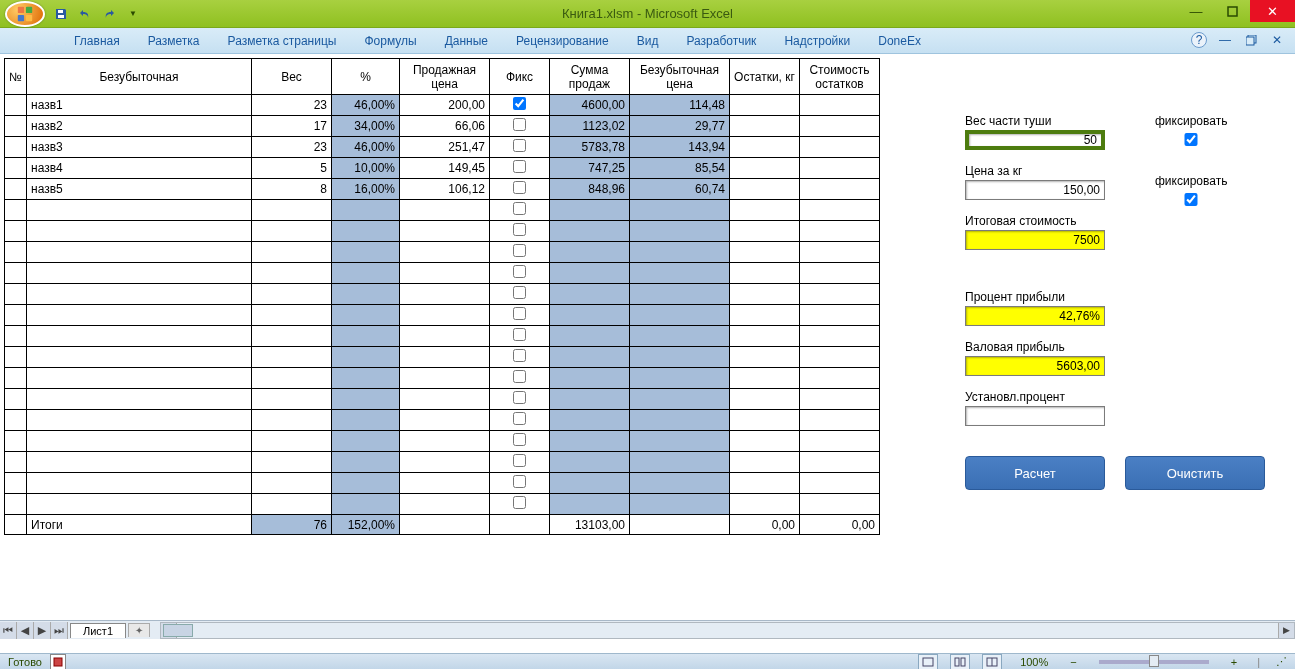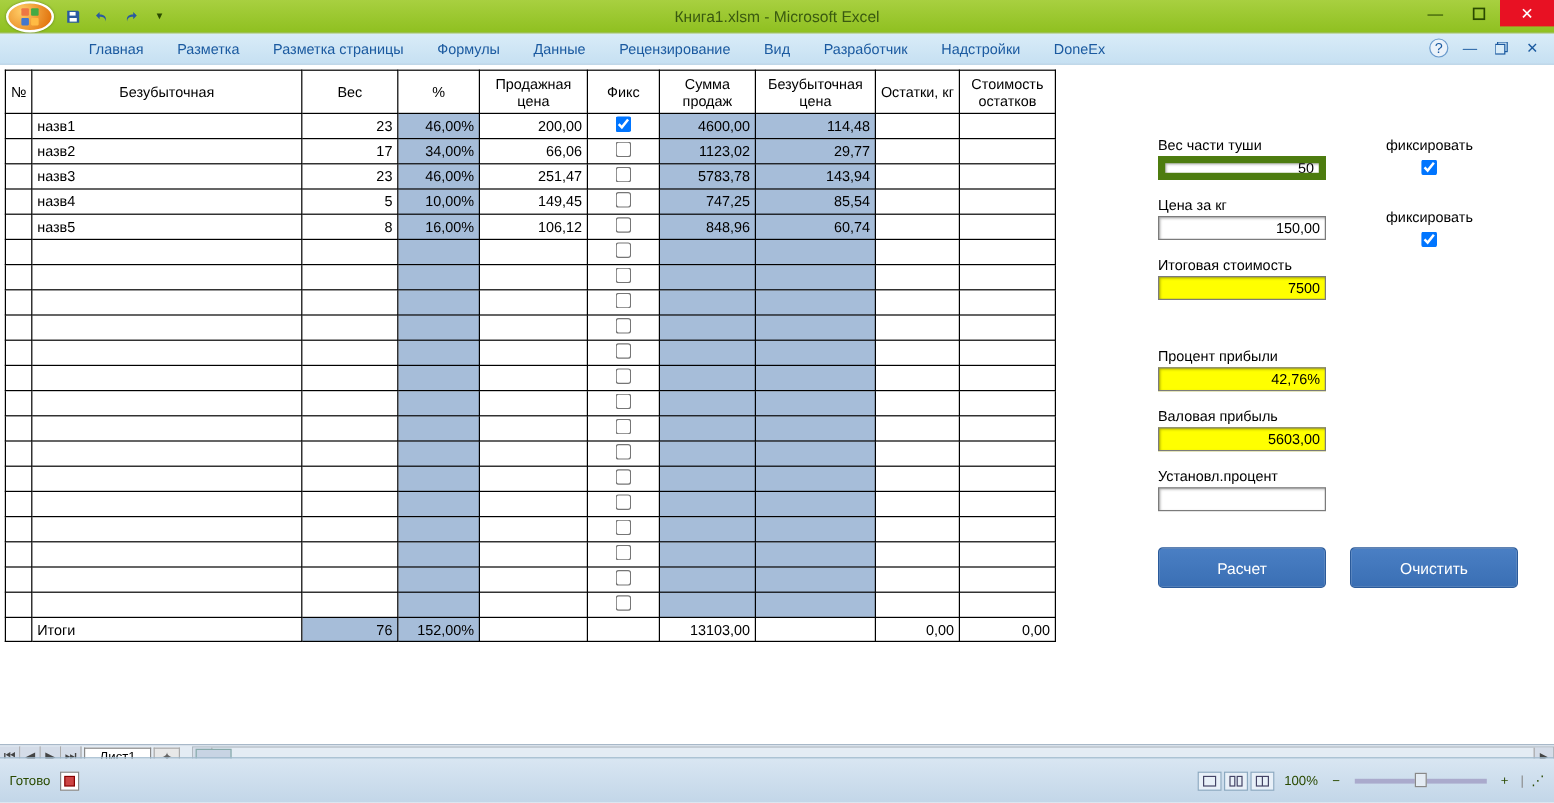--- a/index.html
+++ b/index.html
@@ -34,21 +34,21 @@
 th.two { height:36px; }
 td.r { text-align:right; }
 td.c { text-align:center; }
 td.blue { background:#a6bdd9; }
 .chk { width:13px; height:13px; }
 
 
 .fld { margin-bottom:14px; }
 .fld label { display:block; margin-bottom:2px; color:#000; font-size:12px; }
 .fld input[type=text] { width:140px; border:1px solid #7b7b7b; padding:2px 4px; text-align:right; font-size:12px; height:20px; box-shadow: inset 1px 1px 2px rgba(0,0,0,.3); }
-.fld input.sel { border:6px solid #4d7c0f; }
+.fld input.sel { border:4px solid #4d7c0f; }
 .fld input.yellow { background:#ffff00; }
 .fix-group { position:absolute; left:270px; display:flex; flex-direction:column; gap:3px; font-size:12px; }
 .fix1 { top:60px; } .fix2 { top:120px; }
 .fix-group input { margin-top:2px; }
 
 .btns { margin-top:30px; display:flex; gap:20px; }
 .btns button { width:140px; height:34px; background:linear-gradient(#4a7fc4,#3a6fb4); color:#fff; border:1px solid #2a5a9a; border-radius:4px; font-size:13px; cursor:pointer; }
 
 
 .sheettabs { position:absolute; bottom:30px; left:0; right:0; height:19px; background:#e4ecf4; border-top:1px solid #a8b8c8; display:flex; align-items:center; font-size:11px; }
@@ -56,22 +56,22 @@
 .sheettabs .nav span { width:17px; height:17px; display:flex; align-items:center; justify-content:center; border-right:1px solid #aaa; color:#444; cursor:pointer; background:#d4dce8; }
 .sheettabs .stab { padding:1px 12px; background:#fff; border:1px solid #888; border-bottom:none; margin-left:2px; position:relative; top:0px; }
 .sheettabs .addtab { padding:1px 6px; margin-left:2px; color:#666; border:1px solid #aaa; border-bottom:none; background:#e8e8e8; cursor:pointer; font-size:10px; }
 .hscroll { flex:1; height:17px; background:#e4ecf4; position:relative; margin-left:10px; border:1px solid #b0b8c0; }
 .hscroll .thumb { position:absolute; left:2px; top:1px; width:30px; height:13px; background:#c8d4e4; border:1px solid #8aa; }
 .hscroll .ar { position:absolute; top:0; width:16px; height:15px; display:flex;align-items:center;justify-content:center; background:#d4dce8; color:#444; font-size:9px; cursor:pointer;}
 .hscroll .al { left:0; border-right:1px solid #aaa;}
 .hscroll .arr { right:0; border-left:1px solid #aaa;}
 
 
-.status { position:absolute; bottom:0; left:0; right:0; height:38px; background:linear-gradient(#d9e6f2,#c2d6e8); border-top:1px solid #9fb8cc; display:flex; align-items:center; padding:0 8px; font-size:11px; color:#2a4a00; }
-.status .right { margin-left:auto; display:flex; align-items:center; gap:2px; }
+.status { position:absolute; bottom:0; left:0; right:0; height:16px; background:linear-gradient(#d9e6f2,#c2d6e8); border-top:1px solid #9fb8cc; display:flex; align-items:center; padding:0 8px; font-size:11px; color:#2a4a00; }
+.status .right { margin-left:auto; display:flex; align-items:center; gap:12px; }
 .status .vbtn { width:20px; height:16px; border:1px solid #8aa8c0; background:#e8f0f8; cursor:pointer; display:flex;align-items:center;justify-content:center; }
 .status .zoom { margin:0 6px; }
 .status .slider { width:110px; height:4px; background:#aac; position:relative; margin:0 6px; }
 .status .slider .sh { width:10px; height:12px; background:#e4ecf4; border:1px solid #888; position:absolute; left:50px; top:-5px; }
 .status .sep { color:#888; margin:0 4px; }
 .macro-icon { width:16px; height:16px; border:1px solid #888; background:#fff; margin-left:8px; display:flex; align-items:center; justify-content:center; }
 </style>
 </head>
 <body>
 

